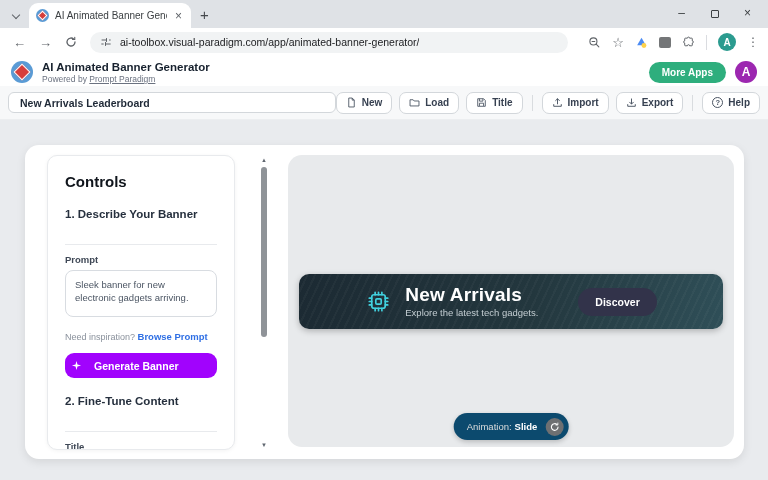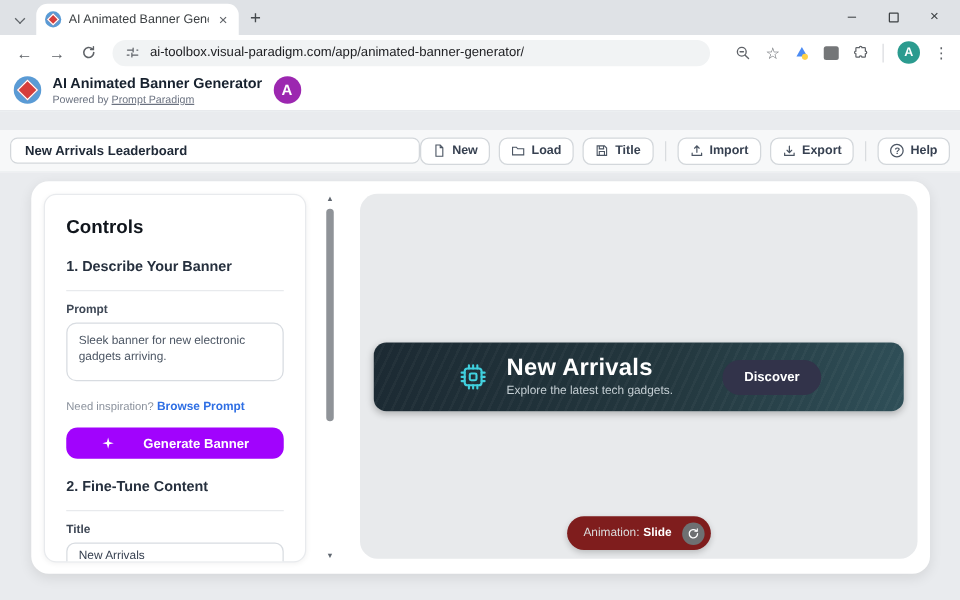--- a/index.html
+++ b/index.html
@@ -48,52 +48,52 @@
   .titlebox{display:flex;flex-direction:column;line-height:1.25;}
   .apptitle{font-size:11.5px;font-weight:bold;color:#17212e;}
   .powered{font-size:8.5px;color:#6b7280;}
   .powered a{color:#6b7280;text-decoration:underline;}
   .moreapps{margin-left:auto;background:#2eae7d;color:#fff;font-size:10px;font-weight:bold;
             padding:5px 13px;border-radius:14px;border:none;font-family:inherit;}
   .appavatar{width:22px;height:22px;border-radius:50%;background:#9c27b0;color:#fff;
              font-weight:bold;font-size:12px;display:flex;align-items:center;justify-content:center;}
 
   
-  .namebar{position:absolute;top:104px;left:0;right:0;height:34px;background:#f7f8f9;
+  .namebar{position:absolute;top:86px;left:0;right:0;height:34px;background:#f7f8f9;
            border-bottom:1px solid #eceef0;display:flex;align-items:center;padding:0 8px;}
   .nameinput{width:430px;height:21px;border:1px solid #d3d7db;border-radius:6px;background:#fff;
              font-size:10.5px;font-weight:600;color:#1f2937;padding:0 11px;font-family:inherit;outline:none;}
   .toolbtns{margin-left:auto;display:flex;align-items:center;gap:7px;}
   .tbtn{display:flex;align-items:center;gap:5px;height:22px;padding:0 9px;background:#fff;
         border:1px solid #d3d7db;border-radius:7px;font-size:10px;font-weight:600;color:#374151;font-family:inherit;}
   .tbtn svg{flex:0 0 auto;}
   .vsep{width:1px;height:16px;background:#d9dcdf;margin:0 2px;}
   .qcircle{width:11px;height:11px;border:1.2px solid #4b5563;border-radius:50%;font-size:7.5px;
            font-weight:bold;display:flex;align-items:center;justify-content:center;color:#4b5563;}
 
   
   .main{position:absolute;top:123px;left:0;right:0;bottom:0;}
   .card{position:absolute;left:25px;top:22px;width:719px;height:314px;background:#fff;
         border-radius:14px;box-shadow:0 3px 10px rgba(0,0,0,0.09);}
 
   
-  .controls-panel{position:absolute;left:10px;top:10px;width:210px;height:295px;background:#fff;
+  .controls-panel{position:absolute;left:22px;top:10px;width:188px;height:295px;background:#fff;
                   border:1px solid #e8eaed;border-radius:10px;box-shadow:0 1px 4px rgba(0,0,0,0.05);
                   padding:14px 17px 0;overflow:hidden;}
   .ctl-heading{font-size:15px;font-weight:800;color:#10151c;margin:3px 0 18px;}
-  .section-h{font-size:11.5px;font-weight:bold;color:#26303e;padding-bottom:12px;
+  .section-h{font-size:11.5px;font-weight:bold;color:#26303e;padding-bottom:24px;
              border-bottom:1px solid #e8eaed;margin-bottom:9px;}
   .field-label{font-size:9.5px;font-weight:600;color:#3f4856;margin:7px 0 5px;}
   .prompt-box{width:100%;height:47px;border:1px solid #d8dce1;border-radius:8px;font-size:9.5px;
               color:#4b5563;padding:7px 9px;resize:none;font-family:inherit;line-height:1.4;outline:none;}
   .inspo{font-size:9px;color:#8a919c;margin:10px 0 11px;}
   .inspo a{color:#2f6fe4;font-weight:600;text-decoration:none;font-size:9.5px;}
   .generate{width:100%;height:25px;background:#a103fd;border:none;border-radius:9px;color:#fff;
-            font-weight:bold;font-size:10.5px;display:flex;align-items:center;justify-content:center;
-            gap:23px;margin:0 0 17px;font-family:inherit;}
+            font-weight:bold;font-size:10.5px;display:flex;align-items:center;
+            gap:12px;margin:0 0 17px;font-family:inherit;}
   .txtinput{width:100%;height:21px;border:1px solid #d8dce1;border-radius:7px;font-size:9.5px;
             color:#374151;padding:0 9px;font-family:inherit;outline:none;background:#fff;}
 
   
   .scrollbar{position:absolute;left:234px;top:10px;width:10px;height:295px;}
   .sb-up,.sb-down{position:absolute;left:0;width:10px;text-align:center;font-size:6px;color:#606770;line-height:1;}
   .sb-up{top:2px;} .sb-down{bottom:2px;}
   .sb-thumb{position:absolute;top:12px;left:2px;width:6px;height:170px;background:#8f9398;border-radius:3px;}
 
   
@@ -105,21 +105,21 @@
   .banner::after{content:"";position:absolute;inset:0;border-radius:10px;pointer-events:none;
           background:repeating-linear-gradient(115deg,rgba(255,255,255,0.03) 0 2px,transparent 2px 7px);}
   .banner-text{display:flex;flex-direction:column;line-height:1.15;}
   .banner-title{font-size:19px;font-weight:800;color:#fff;letter-spacing:0.2px;}
   .banner-sub{font-size:9.5px;color:#c3cdd2;margin-top:2px;}
   .cta{background:#32334a;color:#fff;font-size:10.5px;font-weight:bold;padding:8px 17px;
        border-radius:17px;margin-left:27px;border:none;font-family:inherit;position:relative;z-index:1;}
 
   
   .footer-pill{position:absolute;left:50%;bottom:7px;transform:translateX(-50%);height:27px;
-               background:#7f1d1d;border-radius:14px;display:flex;align-items:center;
+               background:#0c4a6e;border-radius:14px;display:flex;align-items:center;
                padding:0 5px 0 13px;gap:8px;box-shadow:0 2px 5px rgba(0,0,0,0.2);}
   .anim-text{font-size:9.5px;color:#dcdddd;white-space:nowrap;}
   .anim-text b{color:#fff;margin-left:3px;}
   .refresh-btn{width:18px;height:18px;border-radius:50%;background:#6e7072;border:none;
                display:flex;align-items:center;justify-content:center;padding:0;}
   .export-group{height:19px;background:#68696c;border-radius:11px;display:flex;align-items:center;
                 padding:0 9px;gap:7px;}
   .exbtn{display:flex;align-items:center;gap:4px;font-size:9px;font-weight:600;color:#f0f0f0;
          background:none;border:none;font-family:inherit;padding:0;}
   .psep{color:#9b9da0;font-size:9px;}
@@ -187,20 +187,21 @@
     <span class="vplogo">
         <i></i>
       </span>
     <div class="titlebox">
       <span class="apptitle">AI Animated Banner Generator</span>
       <span class="powered">
         <span>Powered by</span>
         <a href="#">Prompt Paradigm</a>
       </span>
     </div>
+    <button class="moreapps">More Apps</button>
     <span class="appavatar">A</span>
   </div>
 
   <div class="namebar">
     <input class="nameinput" value="New Arrivals Leaderboard" style="">
     <div class="toolbtns">
       <button class="tbtn">
         <svg width="11" height="11" viewBox="0 0 16 16" fill="none" stroke="#4b5563" stroke-width="1.3">
             <path d="M4 1.5h5l3 3v10H4z"></path>
             <path d="M9 1.5v3h3"></path>

